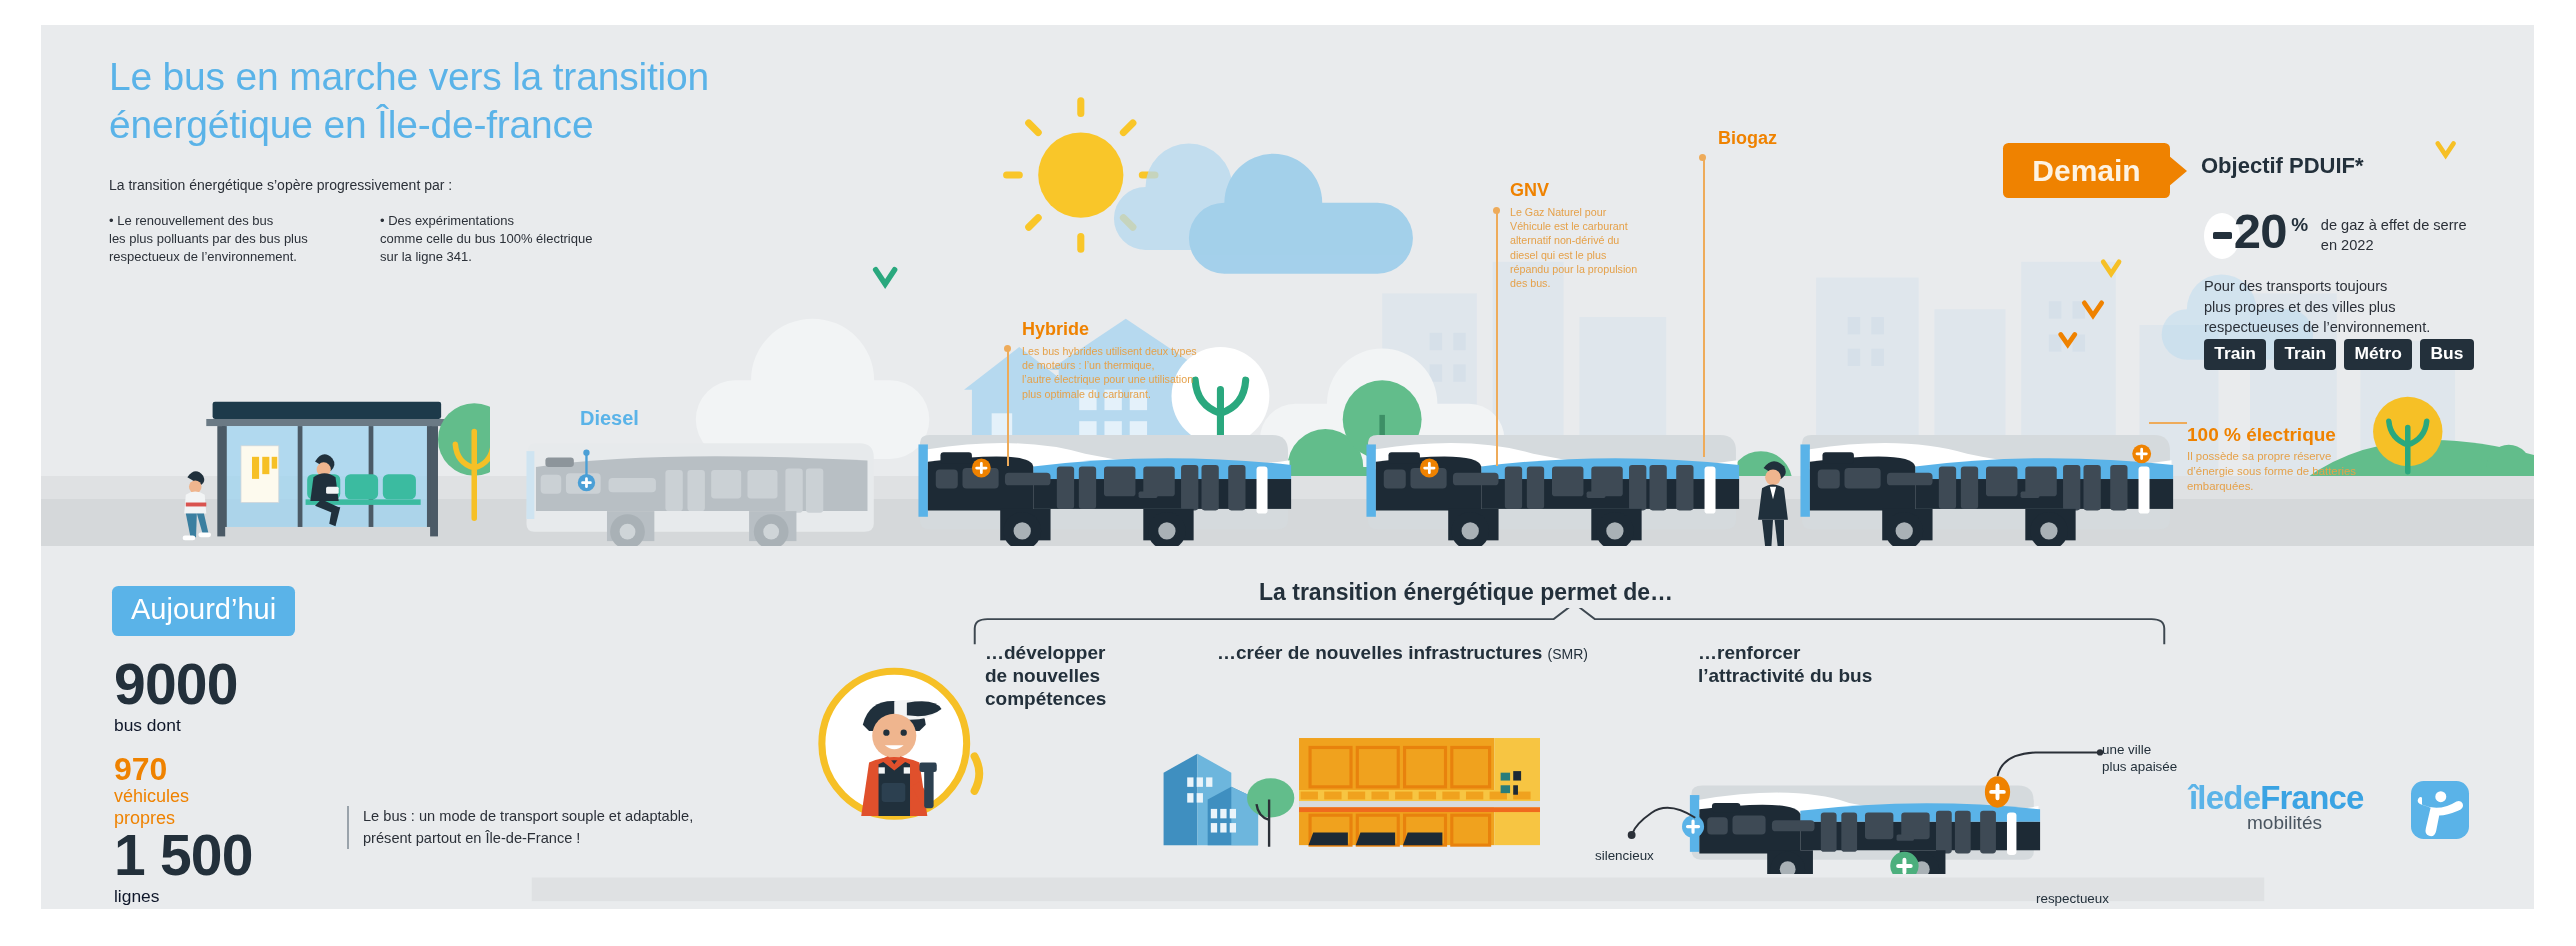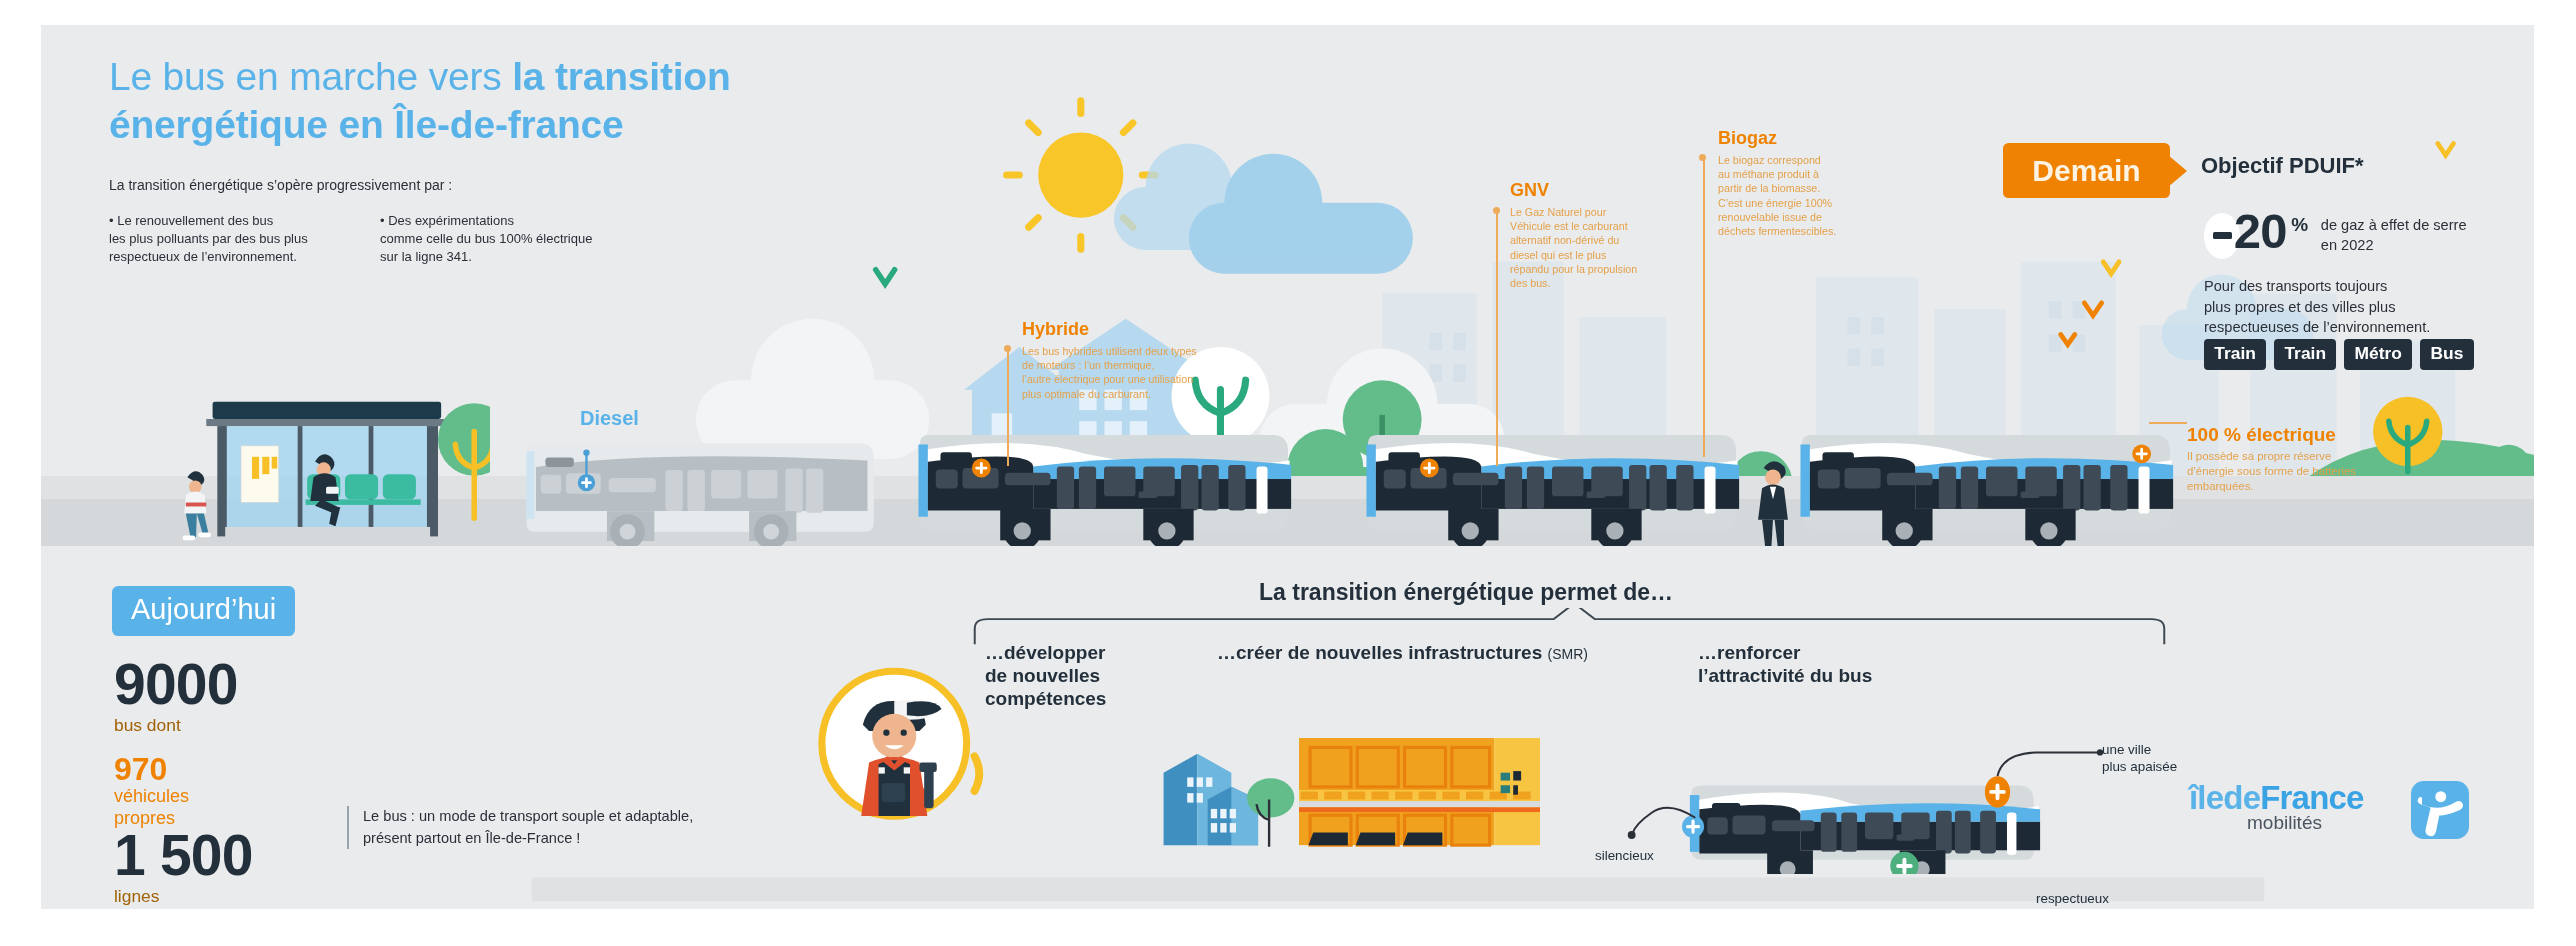--- a/index.html
+++ b/index.html
@@ -8,21 +8,21 @@
   .canvas{position:absolute;left:41px;top:25px;width:2493px;height:884px;background:#e9ebed;overflow:hidden;}
 
   
   .top-scene{position:absolute;left:0;top:0;width:2493px;height:521px;overflow:hidden;}
   .ground{position:absolute;left:0;bottom:0;width:2493px;height:47px;background:#d5d8da;}
   .ground2{position:absolute;left:0;bottom:43px;width:2493px;height:27px;background:#dfe1e3;}
 
   
   .hero{position:absolute;left:68px;top:28px;width:836px;}
   .hero h1{margin:0;font-size:39px;line-height:1.22;color:#5ab3e8;font-weight:400;letter-spacing:-0.2px;}
-  .hero h1 b{font-weight:700;}
+  .hero h1 b{font-weight:400;}
   .hero .lead{margin-top:28px;font-size:14px;color:#2b3038;line-height:1.35;}
   .hero .cols{display:flex;margin-top:17.4px;gap:34px;}
   .hero .cols div{font-size:13px;color:#2b3038;line-height:1.38;width:237px;}
 
   
   .ann{position:absolute;}
   .ann .t{font-size:18px;font-weight:700;color:#ef8200;margin-bottom:4px;}
   .ann .d{font-size:10.7px;color:#e5a14a;line-height:1.33;}
 
   .rule{position:absolute;background:#eeab5a;}
@@ -48,21 +48,21 @@
 
   .diesel-lbl{position:absolute;left:539px;top:382px;font-size:20px;font-weight:700;color:#5ab3e8;}
 
   
   .bottom{position:absolute;left:0;top:521px;width:2493px;height:363px;background:#e9ebed;}
   .aujourdhui{position:absolute;left:71px;top:40px;background:#5ab3e8;border-radius:6.3px;padding:7px 19px 10.3px;}
   .aujourdhui span{color:#ffffff;font-size:29px;font-weight:400;}
   .stats{position:absolute;left:73px;top:112px;display:flex;gap:0;flex-direction:column;}
   .stat .n{font-size:57px;font-weight:800;color:#23303b;line-height:.92;letter-spacing:-0.8px;}
   .stat .n sup{font-size:22px;font-weight:700;vertical-align:11px;margin-left:2.4px;}
-  .stat .l{font-size:17.4px;color:#a16207;line-height:1.25;margin-top:4.7px;}
+  .stat .l{font-size:17.4px;color:#0f172a;line-height:1.25;margin-top:4.7px;}
   .stat .n2{font-size:32px;font-weight:800;color:#ef8200;line-height:1;margin-top:16px;}
   .stat .l2{font-size:18px;color:#ef8200;line-height:1.18;margin-top:1.6px;}
   .quote{position:absolute;left:306px;top:260px;padding-left:14px;border-left:2.4px solid #9aa3ab;font-size:14.6px;color:#2b3038;line-height:1.48;}
 
   .permet{position:absolute;left:1218px;top:33px;font-size:23px;font-weight:700;color:#23303b;}
   .b1{position:absolute;left:944px;top:96px;width:166px;font-size:19px;font-weight:700;color:#23303b;line-height:1.2;}
   .b2{position:absolute;left:1176px;top:96px;font-size:19px;font-weight:700;color:#23303b;line-height:1.2;}
   .b2 small{font-size:14px;font-weight:400;}
   .b3{position:absolute;left:1657px;top:96px;width:260px;font-size:19px;font-weight:700;color:#23303b;line-height:1.2;}
   .callout{position:absolute;font-size:13.4px;color:#23303b;line-height:1.28;}
@@ -425,26 +425,20 @@
 alternatif non-dérivé du
 diesel qui est le plus
 répandu pour la propulsion
 des bus.</div>
       </div>
       <div class="rule" style="left:1455px;top:185px;width:1.6px;height:256px"></div>
       <div class="rule" style="left:1452px;top:182px;width:7px;height:7px;border-radius:50%"></div>
 
       <div class="ann" style="left:1677px;top:103px;width:221px">
         <div class="t">Biogaz</div>
-        <div class="d" style="white-space:pre-line">Le biogaz correspond
-au méthane produit à
-partir de la biomasse.
-C’est une énergie 100%
-renouvelable issue de
-déchets fermentescibles.</div>
       </div>
       <div class="rule" style="left:1662px;top:132px;width:1.6px;height:300px"></div>
       <div class="rule" style="left:1658px;top:129px;width:7px;height:7px;border-radius:50%"></div>
 
       <div class="elec">
         <div class="t">100 % électrique</div>
         <div class="d" style="white-space:pre-line">Il possède sa propre réserve
 d’énergie sous forme de batteries
 embarquées.</div>
       </div>

